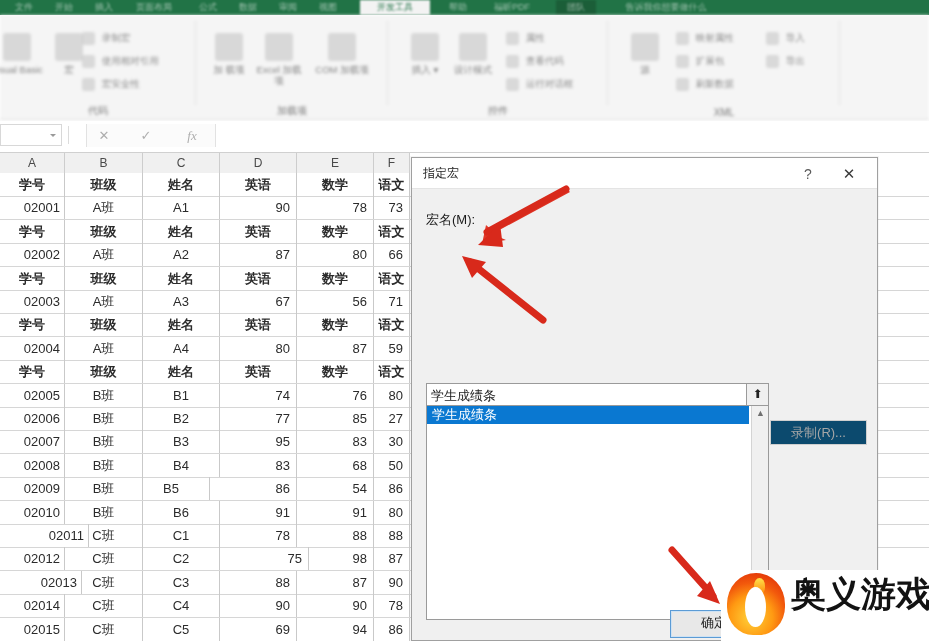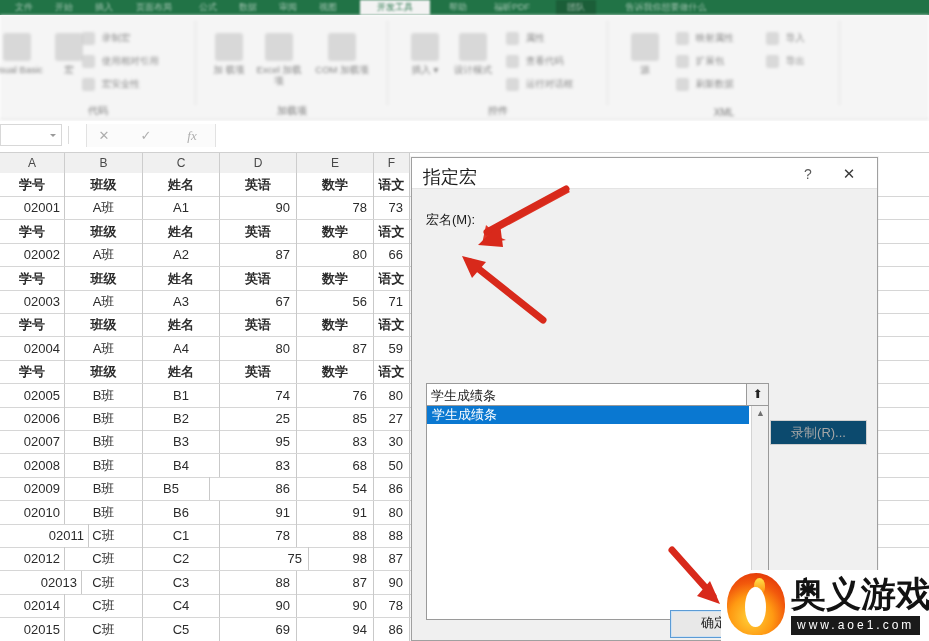--- a/index.html
+++ b/index.html
@@ -126,21 +126,21 @@
     background: #f0f0f0;
     border: 1px solid #a0a0a0;
     box-shadow: 0 0 0 1px rgba(0,0,0,.04);
   }
   .dlg-title {
     position: absolute; left: 0; top: 0; width: 100%; height: 31px;
     background: #ffffff; border-bottom: 1px solid #e4e4e4;
   }
   .dlg-title .t {
     position: absolute; left: 11px; top: 7px;
-    font-size: 18px; color: #1b1b1b;
+    font-size: 12px; color: #1b1b1b;
   }
   .dlg-help {
     position: absolute; right: 56px; top: 5px; width: 26px; height: 22px;
     text-align: center; line-height: 22px; font-size: 14px; color: #5a5a5a;
   }
   .dlg-close {
     position: absolute; right: 14px; top: 5px; width: 28px; height: 22px;
     text-align: center; line-height: 22px; font-size: 15px; color: #3a3a3a;
   }
   .lbl { position: absolute; font-size: 13px; color: #1b1b1b; }
@@ -448,21 +448,21 @@
           <div class="gcell ctr" style="left: 65px; width: 78px;">B班</div>
           <div class="gcell ctr" style="left: 143px; width: 77px;">B1</div>
           <div class="gcell num" style="left: 220px; width: 77px;">74</div>
           <div class="gcell num" style="left: 297px; width: 77px;">76</div>
           <div class="gcell num" style="left: 374px; width: 36px;">80</div>
         </div>
         <div class="grow" style="top: 234px;">
           <div class="gcell lft" style="left: 0px; width: 65px;">02006</div>
           <div class="gcell ctr" style="left: 65px; width: 78px;">B班</div>
           <div class="gcell ctr" style="left: 143px; width: 77px;">B2</div>
-          <div class="gcell num" style="left: 220px; width: 77px;">25</div>
+          <div class="gcell num" style="left: 220px; width: 77px;">77</div>
           <div class="gcell num" style="left: 297px; width: 77px;">85</div>
           <div class="gcell num" style="left: 374px; width: 36px;">27</div>
         </div>
         <div class="grow" style="top: 257.4px;">
           <div class="gcell lft" style="left: 0px; width: 65px;">02007</div>
           <div class="gcell ctr" style="left: 65px; width: 78px;">B班</div>
           <div class="gcell ctr" style="left: 143px; width: 77px;">B3</div>
           <div class="gcell num" style="left: 220px; width: 77px;">95</div>
           <div class="gcell num" style="left: 297px; width: 77px;">83</div>
           <div class="gcell num" style="left: 374px; width: 36px;">30</div>
@@ -584,16 +584,15 @@
       <path d="M672,550 L713,596" stroke="#d8291b" stroke-width="7" stroke-linecap="round"></path>
       <path d="M720,604 L697,596 L710,581 Z" fill="#d8291b"></path>
     </g>
   </svg>
 
   <div class="wm">
     <div class="wm-flame">
       <span class="dot"></span>
     </div>
     <div class="wm-cn">奥义游戏网</div>
-    <div class="wm-url">www.aoe1.com</div>
   </div>
 
 </div>
 
 </body></html>

